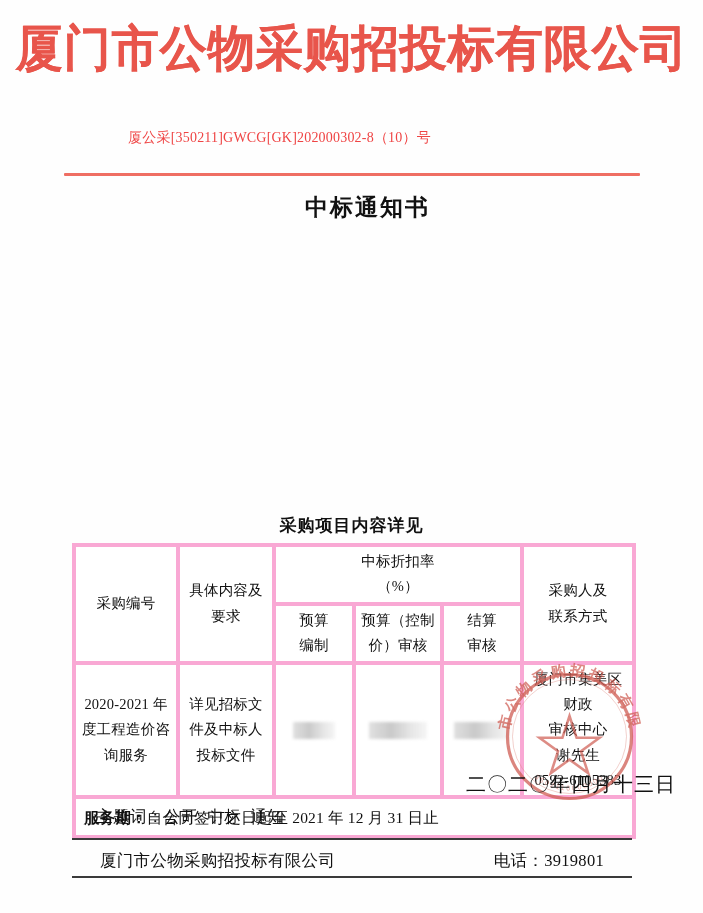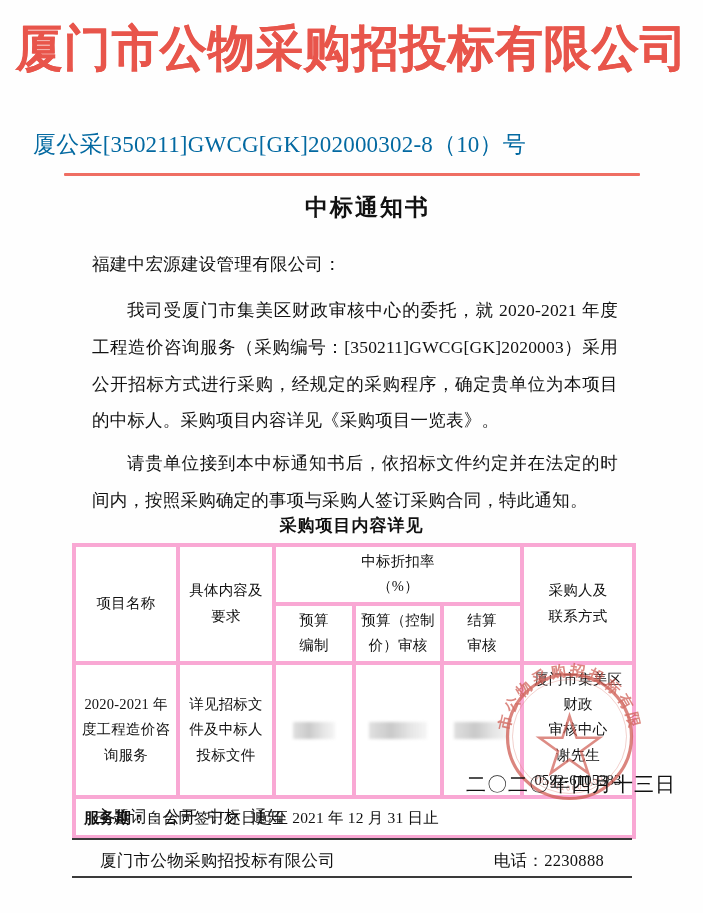--- a/index.html
+++ b/index.html
@@ -43,23 +43,23 @@
     text-shadow: 0.5px 0 0 #e8554b;
     white-space: nowrap;
   }
 
   .doc-number {
     position: absolute;
     top: 129px;
     left: 0;
     width: 559px;
     text-align: center;
-    font-size: 23px;
+    font-size: 14px;
     letter-spacing: 0.2px;
-    color: #0369a1;
+    color: #ef4444;
     white-space: nowrap;
   }
 
   .red-rule {
     position: absolute;
     top: 173px;
     left: 64px;
     width: 576px;
     height: 2.5px;
     background: #ef6e63;
@@ -237,40 +237,35 @@
 <div class="page">
 
   <div class="org-title">厦门市公物采购招投标有限公司</div>
 
   <div class="doc-number">厦公采[350211]GWCG[GK]202000302-8（10）号</div>
 
   <div class="red-rule"></div>
 
   <div class="doc-title">中标通知书</div>
 
-  <div class="body-area">
-    <div class="recipient">福建中宏源建设管理有限公司：</div>
-    <p class="para">我司受厦门市集美区财政审核中心的委托，就 2020-2021 年度工程造价咨询服务（采购编号：[350211]GWCG[GK]2020003）采用公开招标方式进行采购，经规定的采购程序，确定贵单位为本项目的中标人。采购项目内容详见《采购项目一览表》。</p>
-    <p class="para">请贵单位接到本中标通知书后，依招标文件约定并在法定的时间内，按照采购确定的事项与采购人签订采购合同，特此通知。</p>
-  </div>
 
   <div class="table-caption">采购项目内容详见</div>
 
   <table class="proj-table">
     <colgroup>
       <col class="col-name">
         <col class="col-detail">
         <col class="col-r1">
       <col class="col-r2">
         <col class="col-r3">
         <col class="col-buyer">
     </colgroup>
     <tbody>
       <tr class="head">
-        <td rowspan="2" class="hdr-tall">项目名称</td>
+        <td rowspan="2" class="hdr-tall">采购编号</td>
         <td rowspan="2" class="hdr-tall">具体内容及<br>要求</td>
         <td colspan="3">中标折扣率<br>（%）</td>
         <td rowspan="2" class="hdr-tall">采购人及<br>联系方式</td>
       </tr>
       <tr class="head">
         <td>预算<br>编制</td>
         <td>预算（控制<br>价）审核</td>
         <td>结算<br>审核</td>
       </tr>
       <tr class="row-data">
@@ -310,17 +305,17 @@
     </text>
     <polygon points="82.5,62 89.6,83.8 112.5,83.8 94,97.3 101.1,119.1 82.5,105.6 63.9,119.1 71,97.3 52.5,83.8 75.4,83.8" fill="none" stroke="#cf5c52" stroke-width="2.6" opacity="0.8"></polygon>
   </svg>
 
   <div class="sign-date">二〇二〇年四月十三日</div>
 
   <div class="keywords">主题词：公开  中标  通知</div>
   <div class="rule-top"></div>
   <div class="footer-row">
     <span>厦门市公物采购招投标有限公司</span>
-    <span>电话：2230888</span>
+    <span>电话：3919801</span>
   </div>
   <div class="rule-bottom"></div>
 
 </div>
 
 </body></html>

